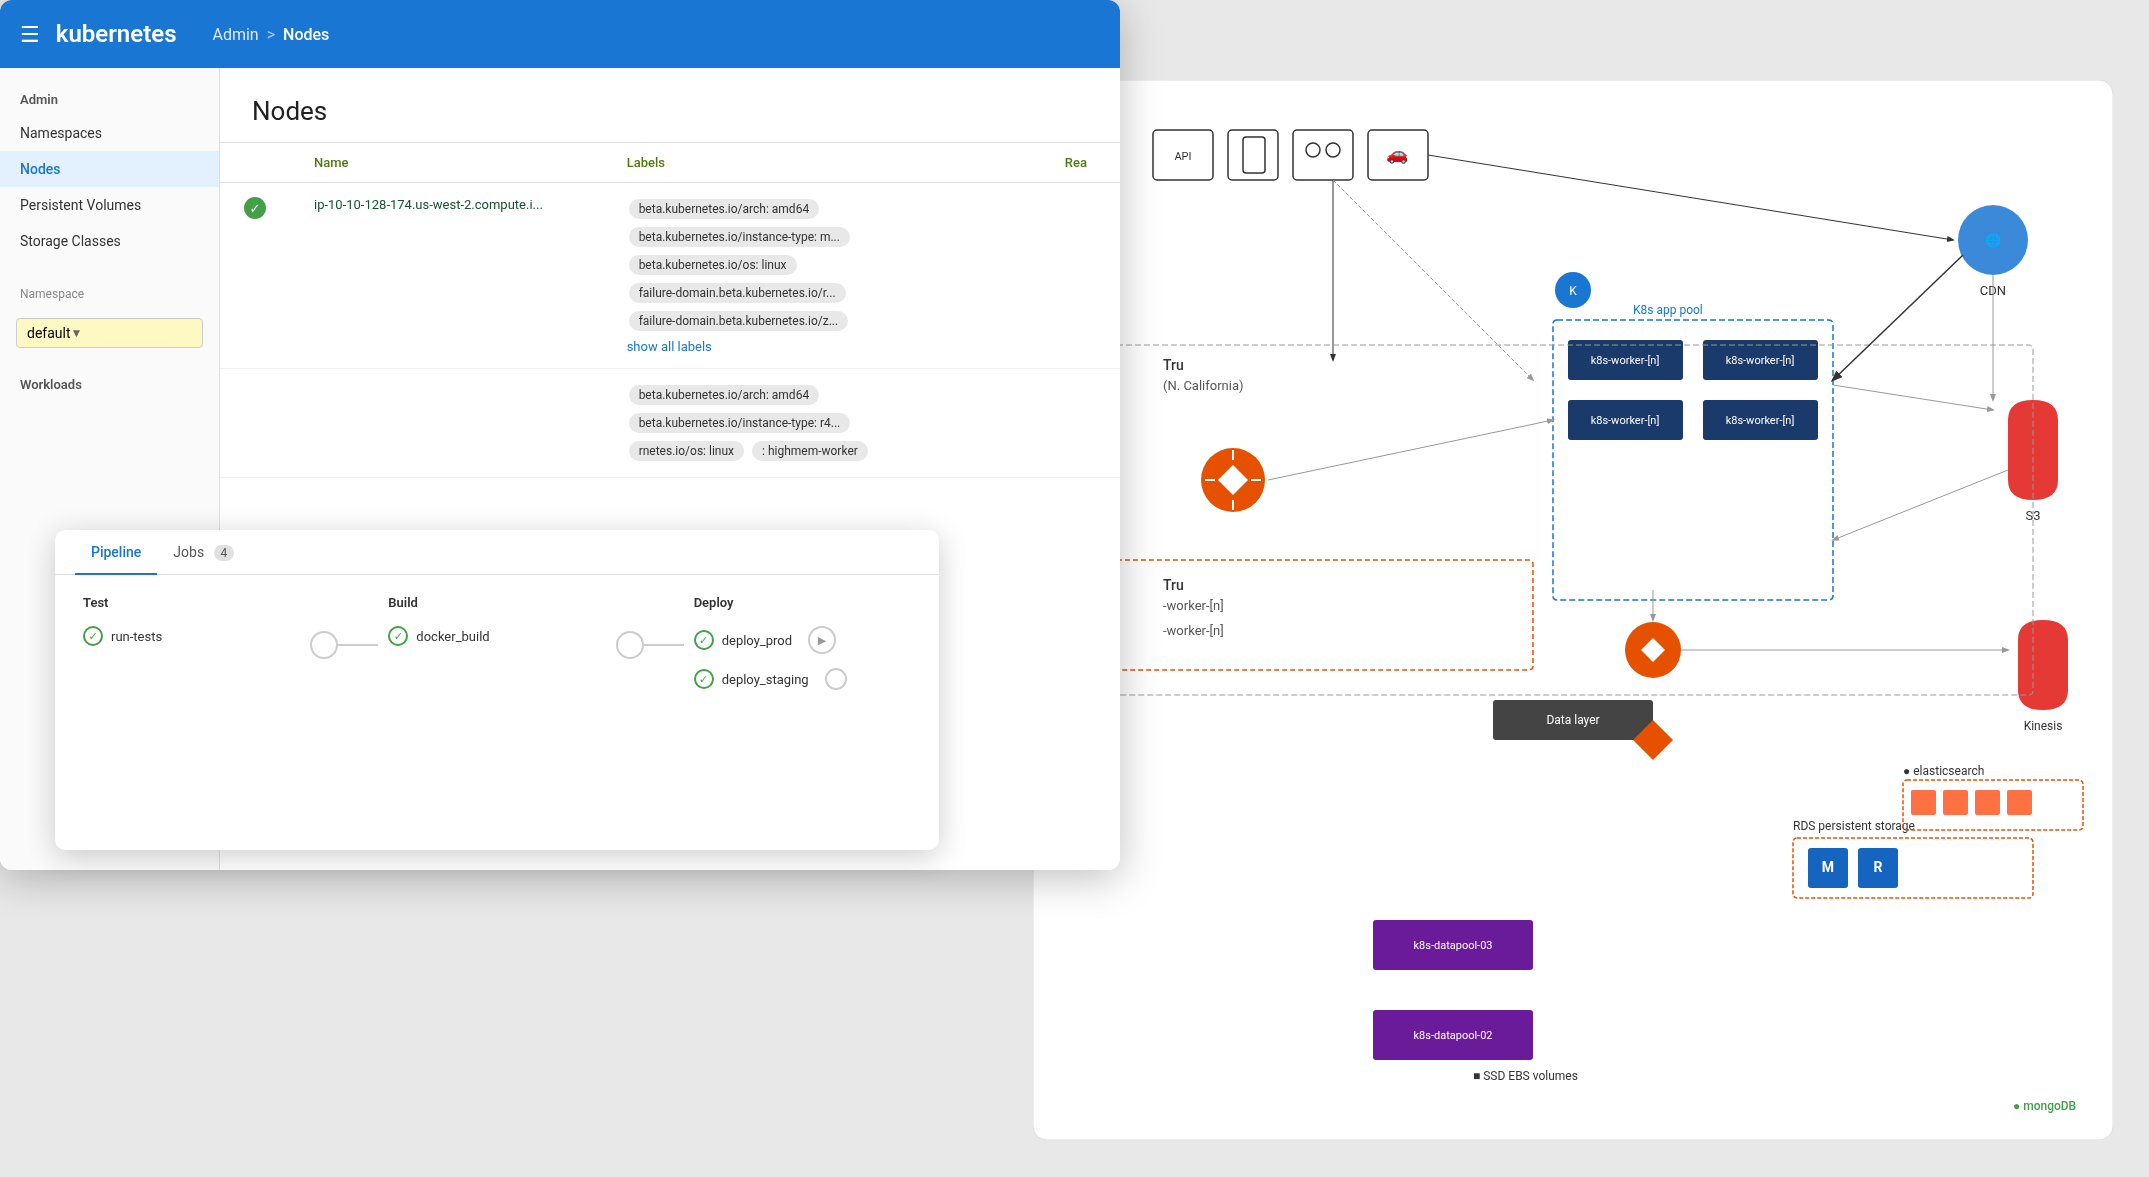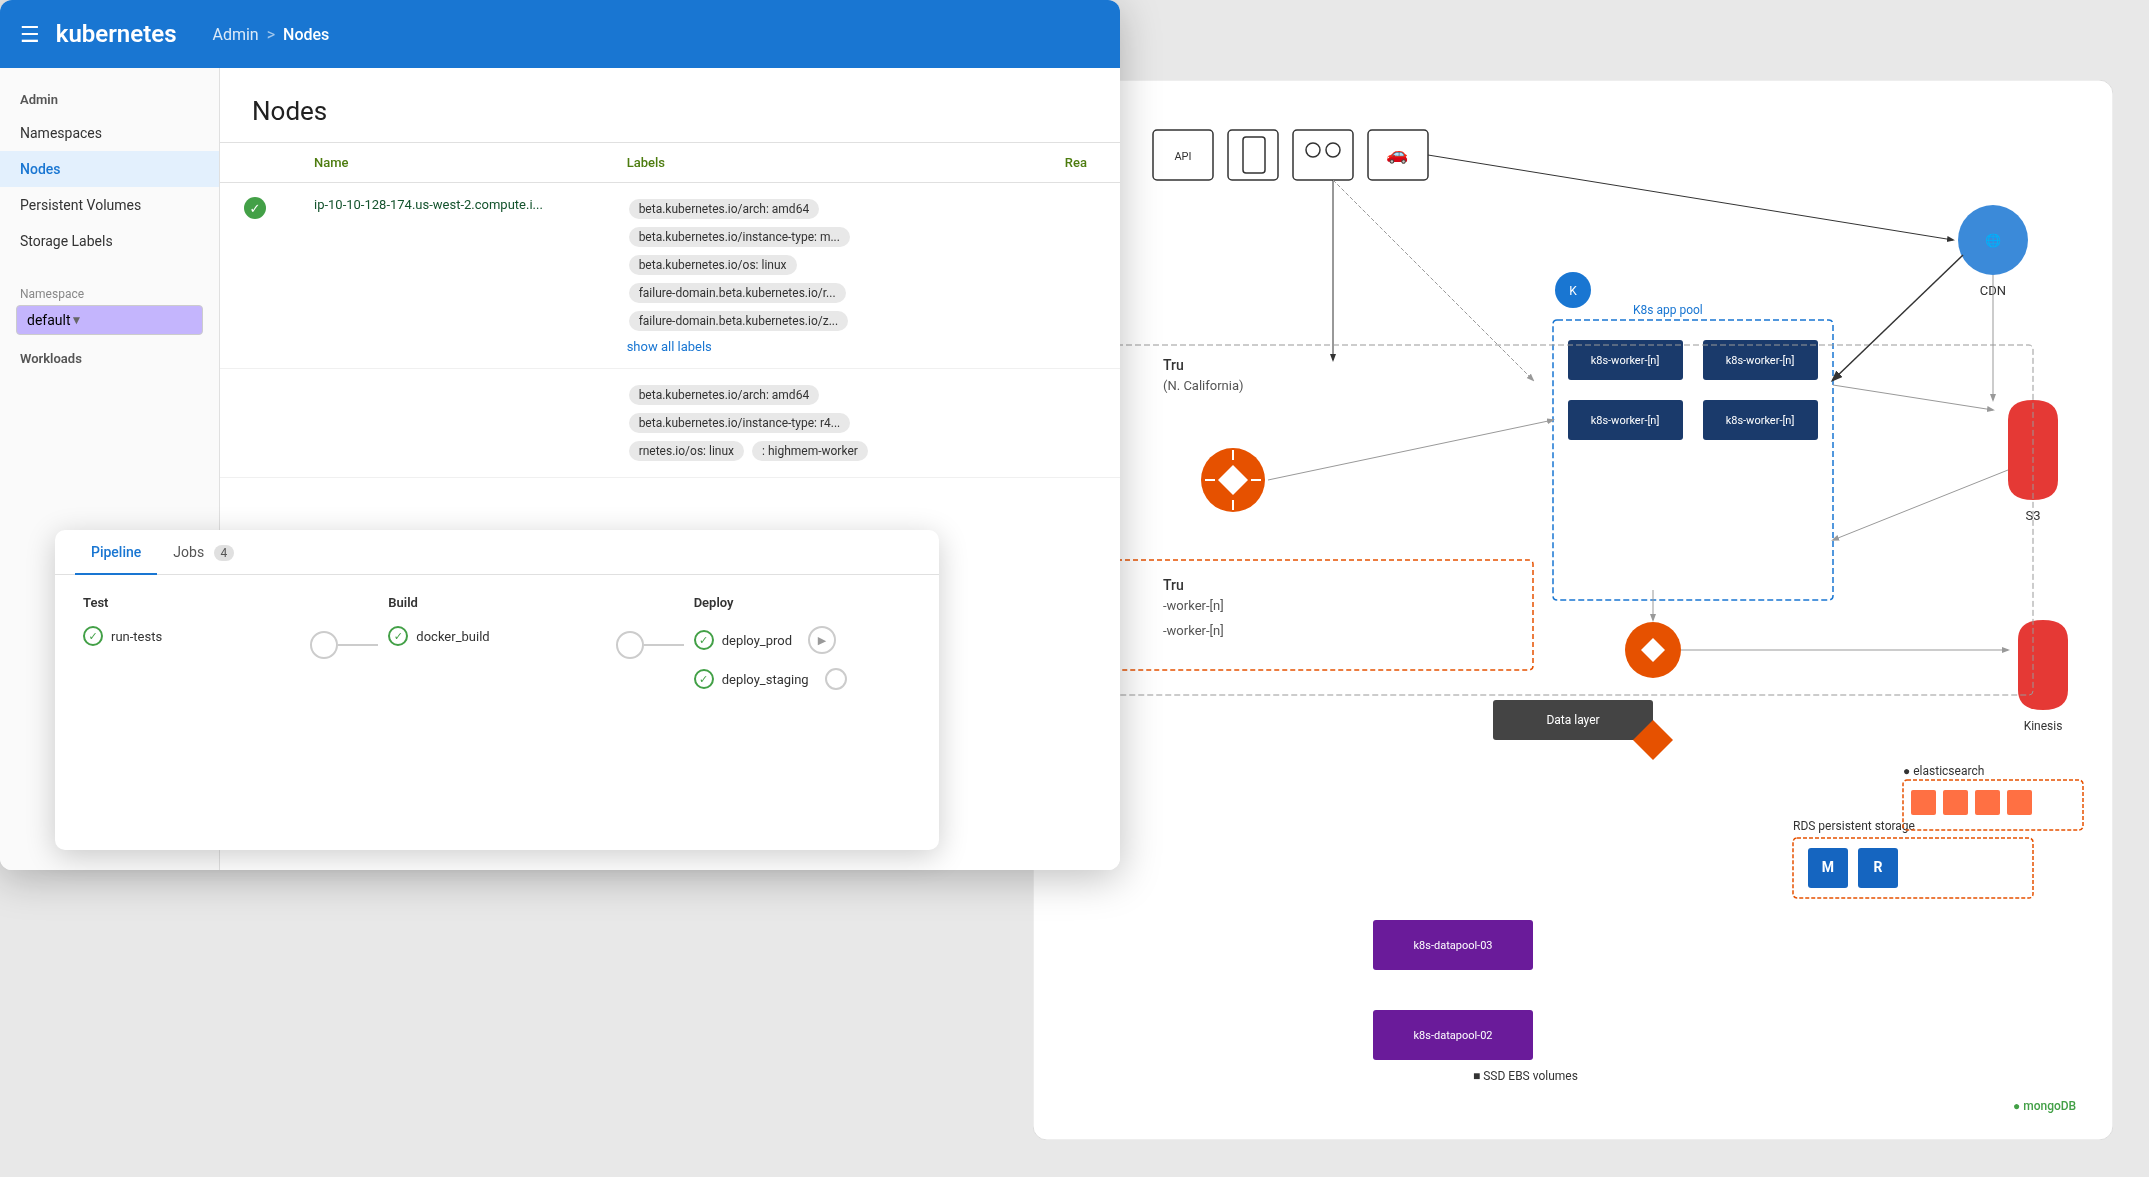--- a/index.html
+++ b/index.html
@@ -88,29 +88,29 @@
       color: #1976d2;
       font-weight: 500;
     }
     .sidebar-divider { height: 20px; }
     .sidebar-namespace-label {
       font-size: 12px;
       color: #888;
       padding: 8px 20px 4px;
     }
     .sidebar-namespace-select {
-      margin: 0 16px;
+      margin: 13px 16px;
       display: flex;
       align-items: center;
       border: 1px solid #ccc;
       border-radius: 4px;
       padding: 6px 10px;
       cursor: pointer;
       font-size: 14px;
-      background: #c4b5fd;
+      background: #fef9c3;
     }
     .sidebar-namespace-select .arrow { font-size: 12px; color: #666; }
     .sidebar-workloads-title {
       font-size: 13px;
       font-weight: 600;
       color: #555;
       padding: 16px 20px 8px;
     }
 
     
@@ -459,21 +459,21 @@
   </div>
 
   <div class="k8s-body">
 
     <div class="k8s-sidebar">
       <div class="sidebar-section-title">Admin</div>
 
       <div class="sidebar-item">Namespaces</div>
       <div class="sidebar-item active">Nodes</div>
       <div class="sidebar-item">Persistent Volumes</div>
-      <div class="sidebar-item">Storage Labels</div>
+      <div class="sidebar-item">Storage Classes</div>
 
       <div class="sidebar-divider"></div>
 
       <div class="sidebar-namespace-label">Namespace</div>
       <div class="sidebar-namespace-select">
         <span>default</span>
         <span class="arrow">▼</span>
       </div>
 
       <div class="sidebar-workloads-title">Workloads</div>

